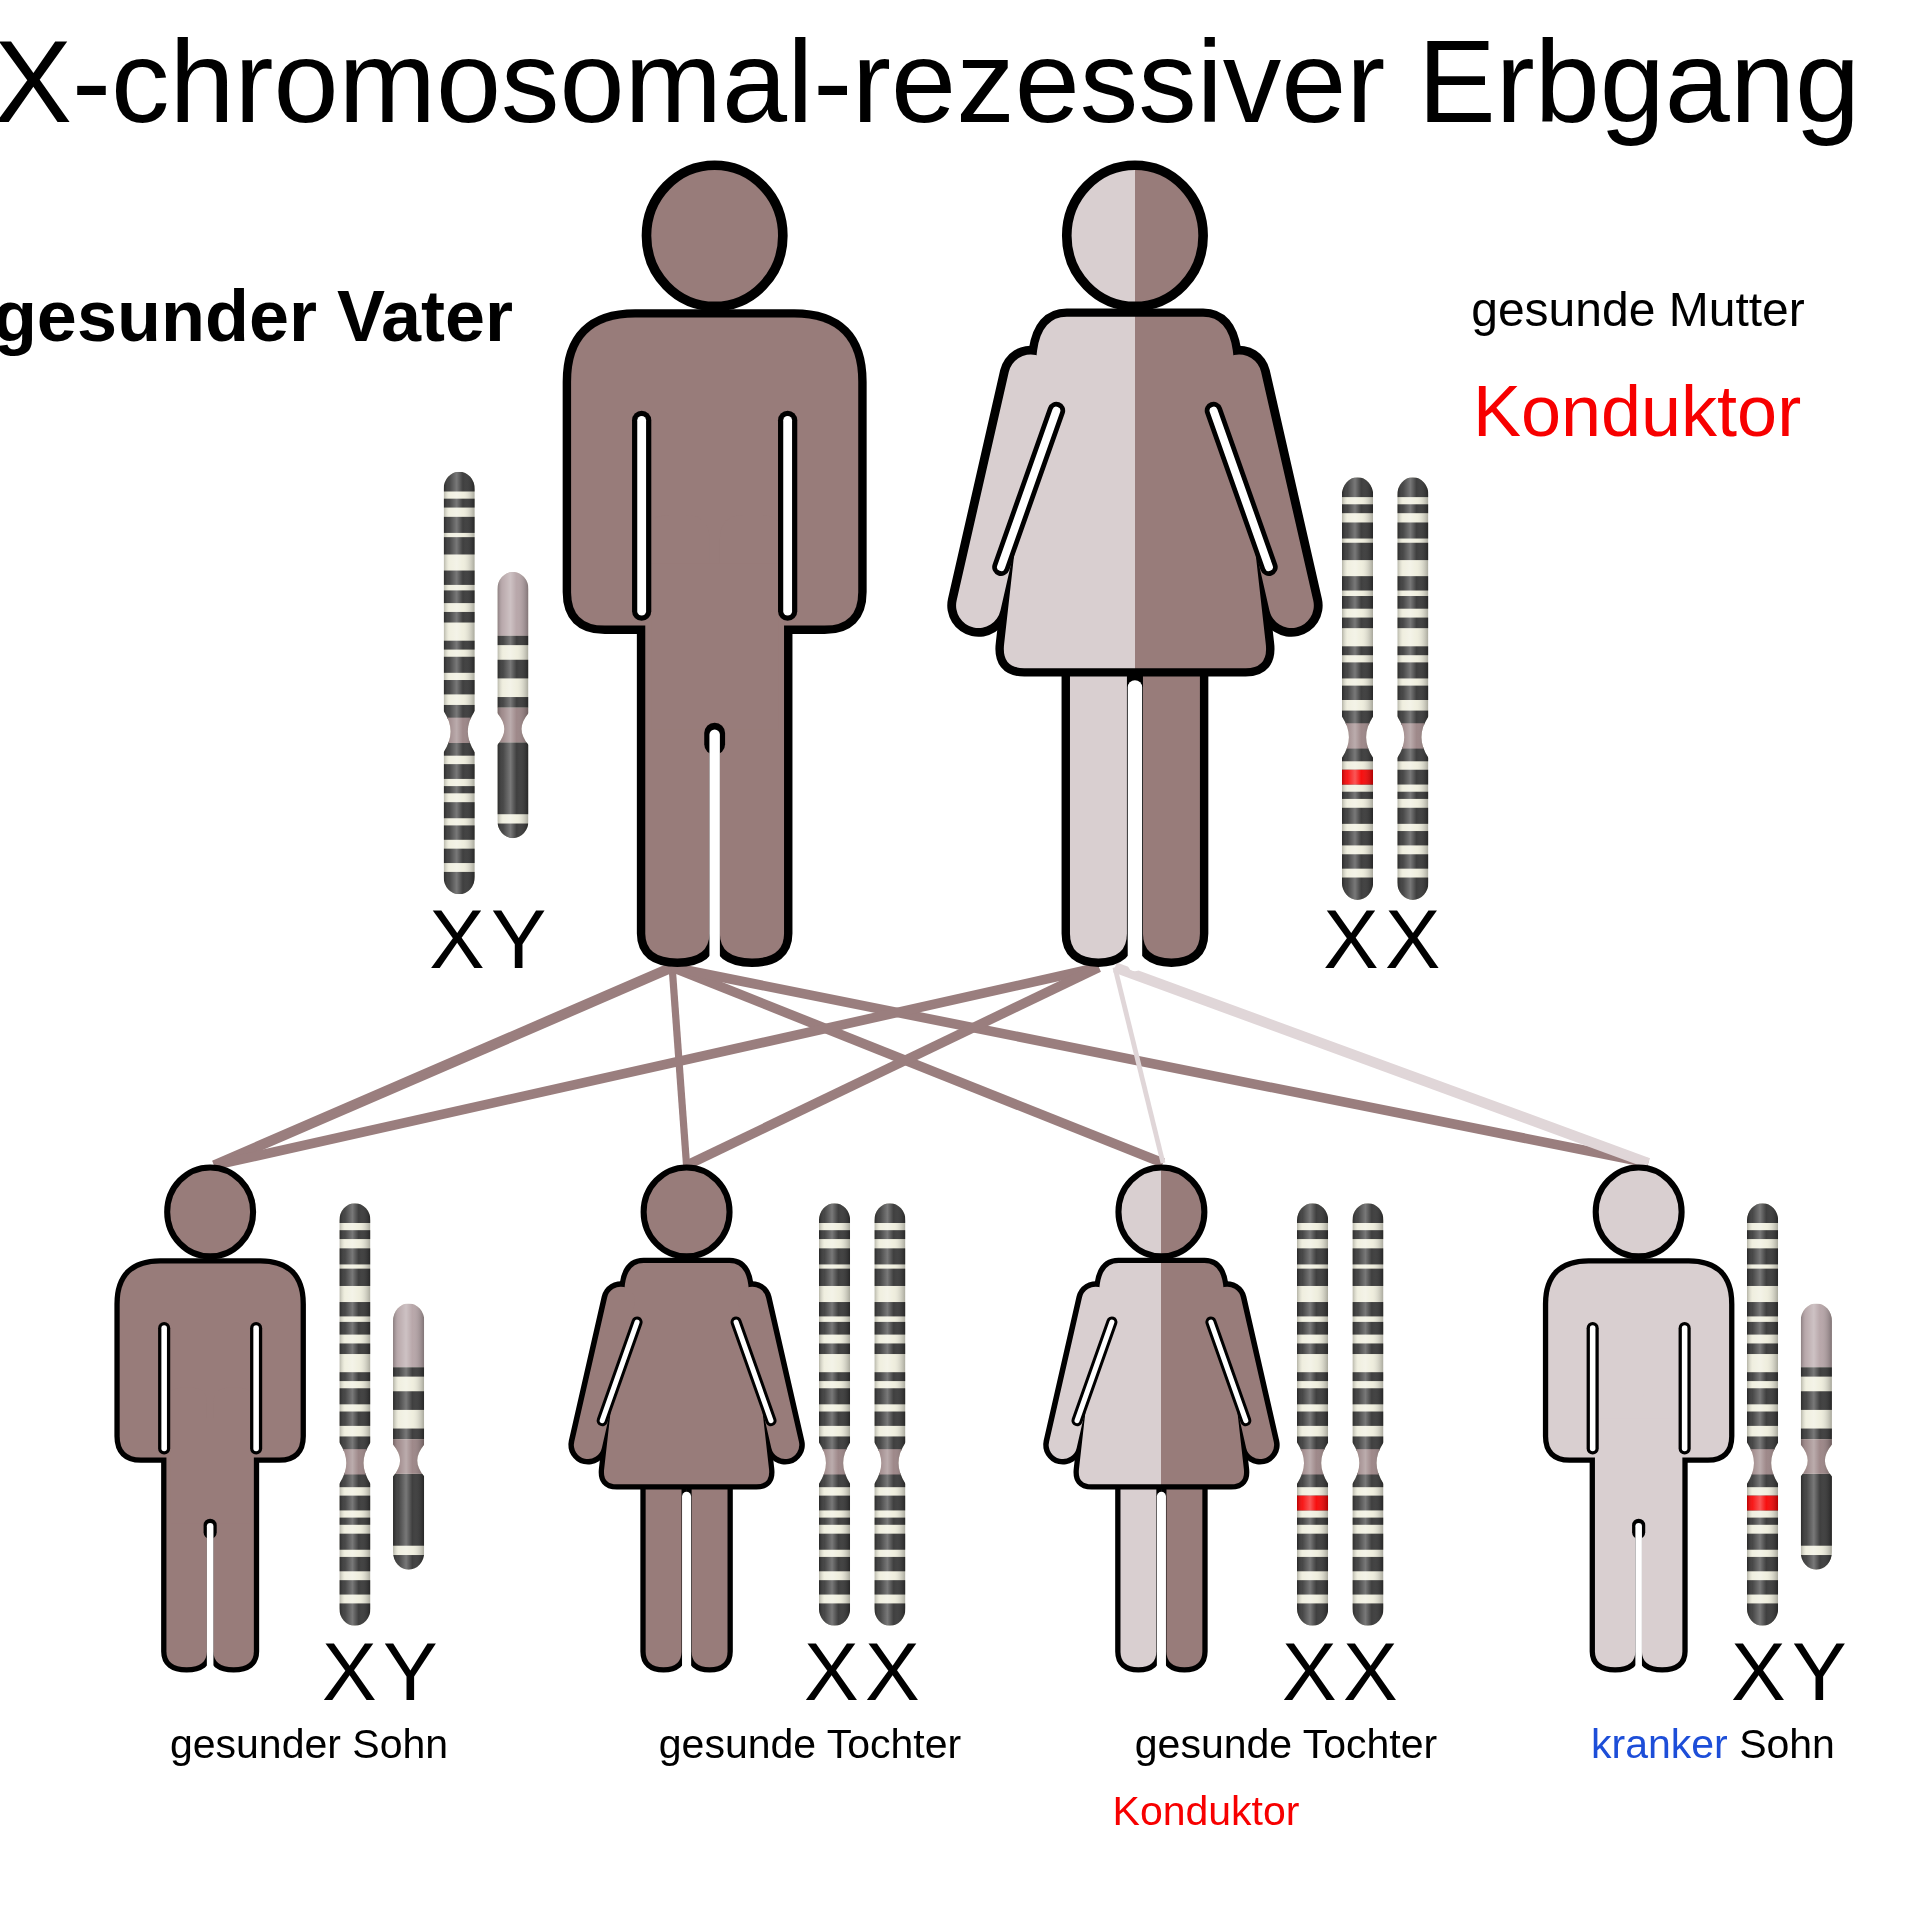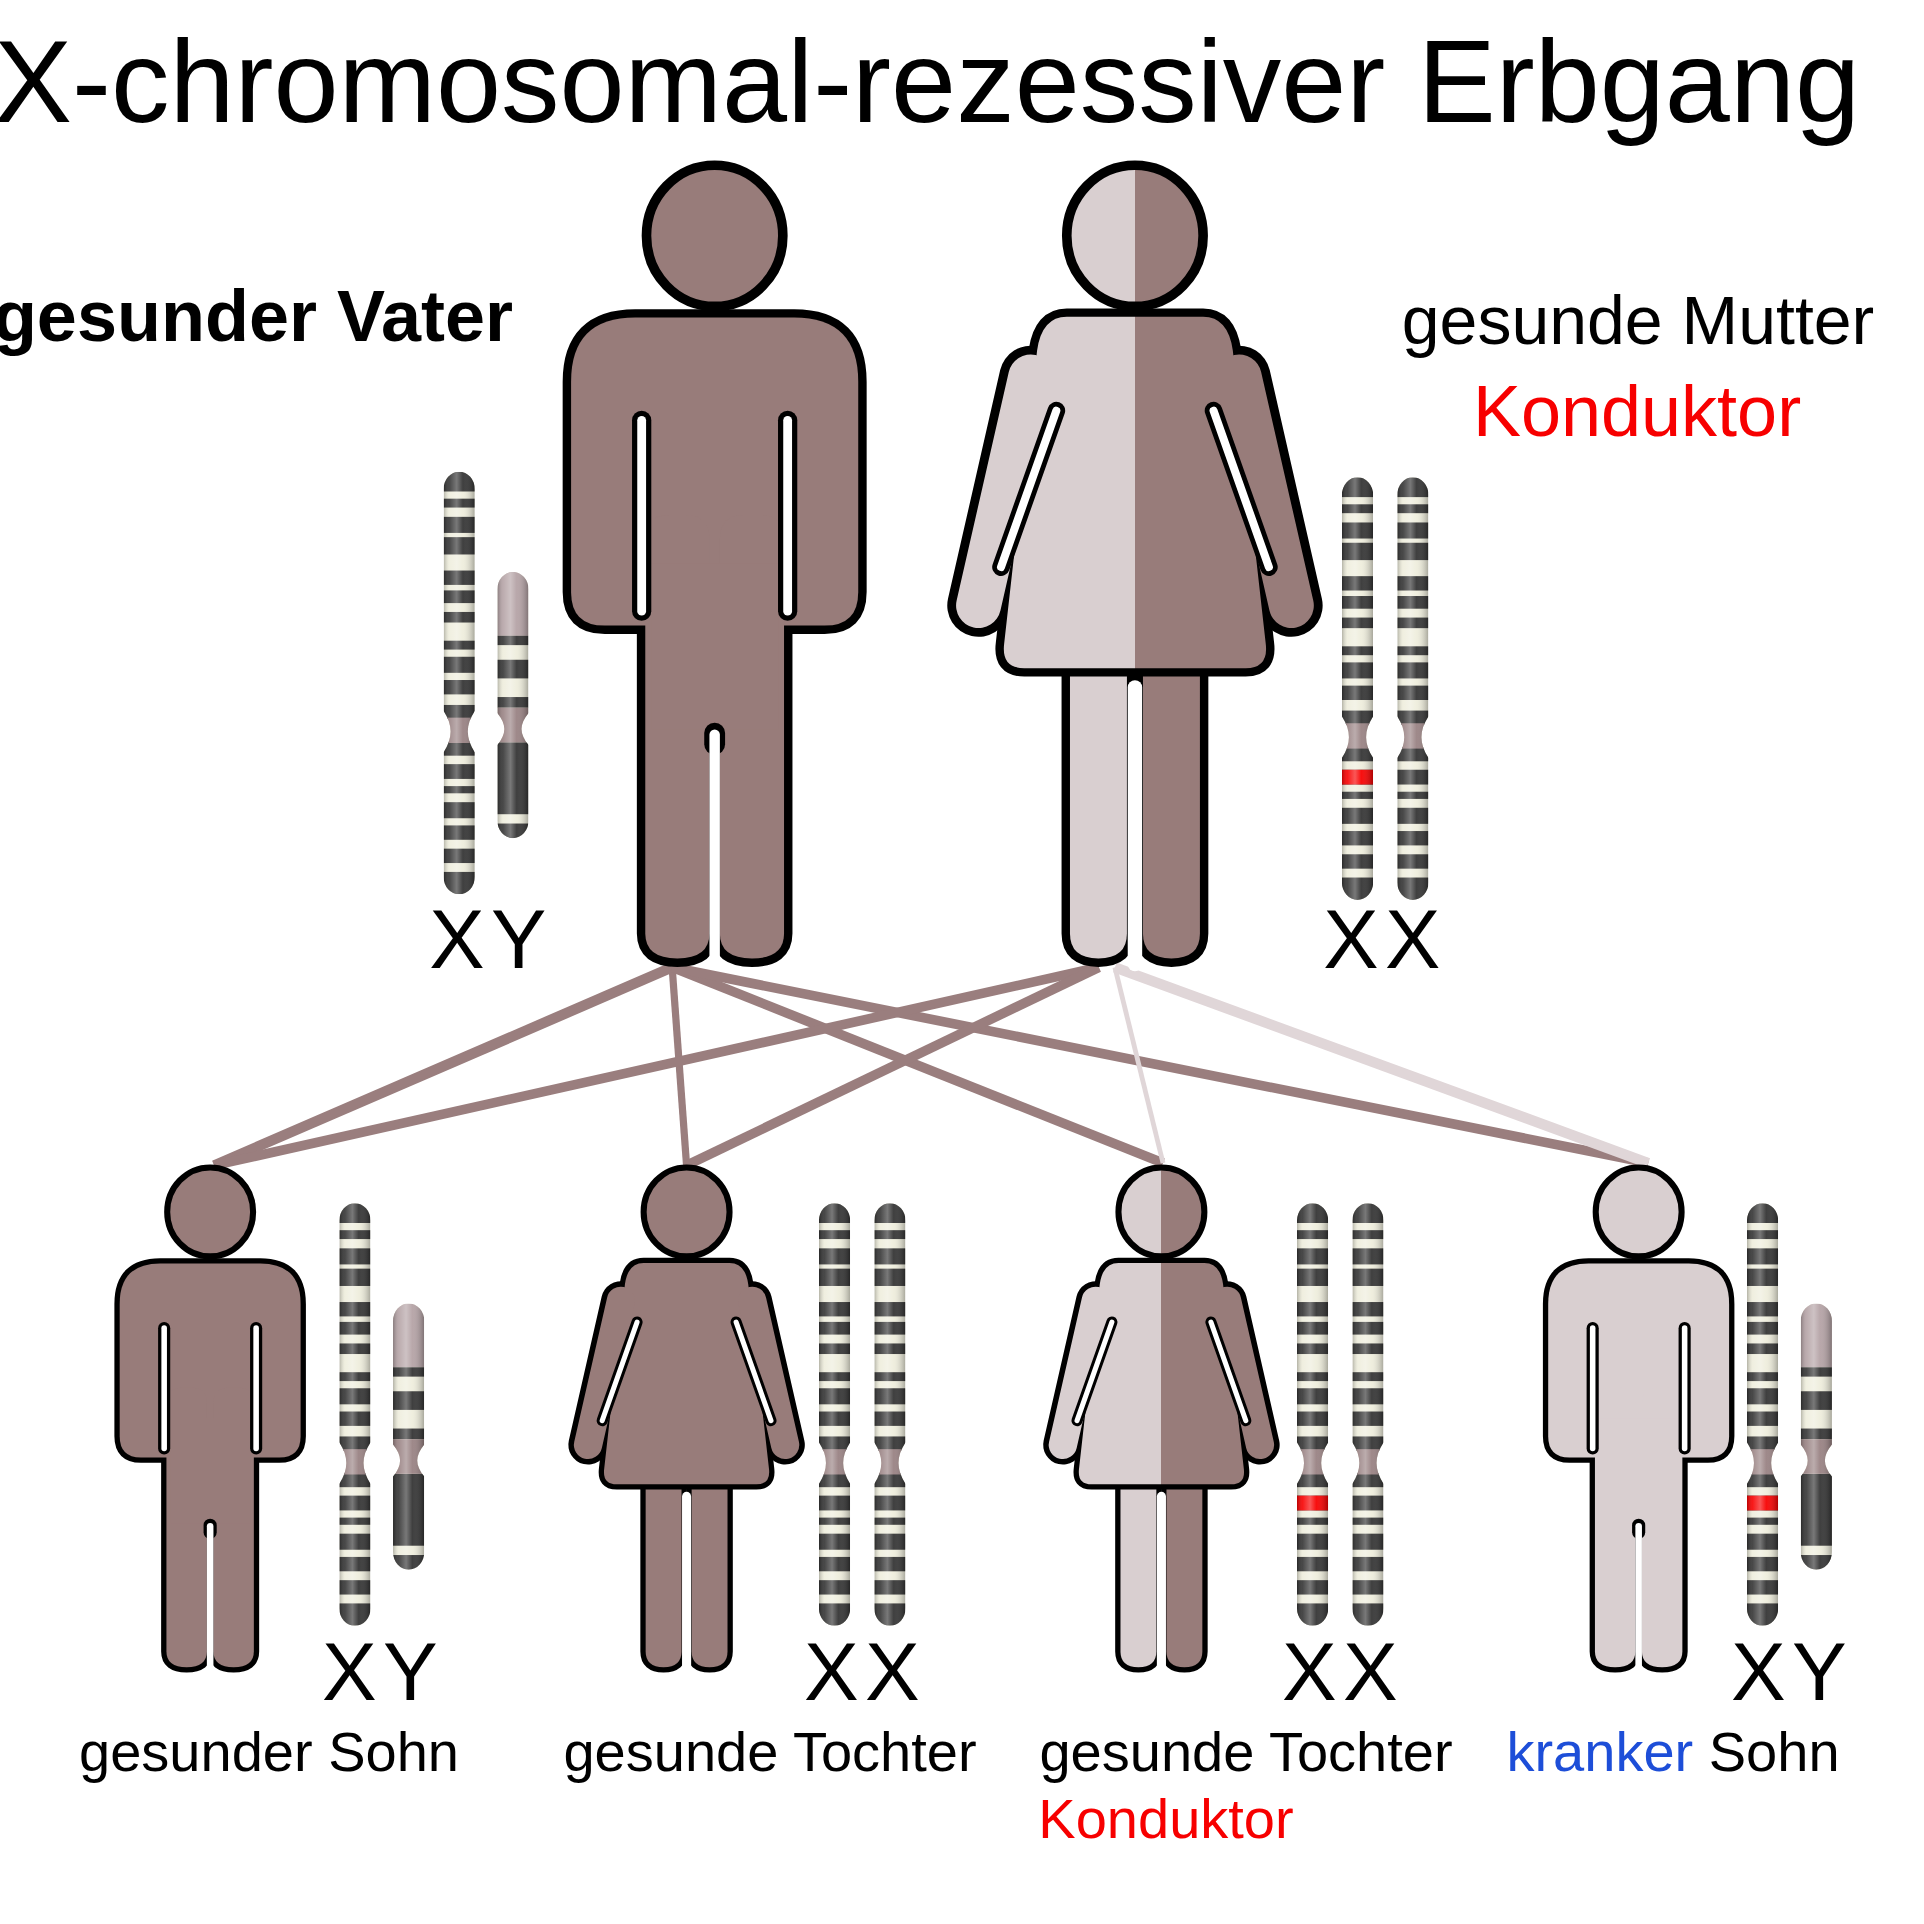--- a/index.html
+++ b/index.html
@@ -3,30 +3,30 @@
 <meta charset="utf-8">
 <style>
   html,body{margin:0;padding:0;}
   body{width:1925px;height:1925px;background:#ffffff;position:relative;overflow:hidden;
        font-family:"Liberation Sans","DejaVu Sans",sans-serif;}
   #scene{position:absolute;left:0;top:0;width:1925px;height:1925px;}
   .t{position:absolute;transform:translateX(-50%);white-space:nowrap;line-height:1;
      color:#000;font-family:"Liberation Sans","DejaVu Sans",sans-serif;}
   #title{left:927px;top:22.5px;font-size:117px;}
   #lbl-father{left:253px;top:280px;font-size:72px;font-weight:bold;}
-  #lbl-mother{left:1638px;top:286px;font-size:68px;}
+  #lbl-mother{left:1638px;top:286px;font-size:48px;}
   #lbl-mother-sub{left:1637px;top:375px;font-size:72px;}
   .kar{letter-spacing:6.4px;}
   #kar-father{left:491px;top:898px;font-size:83px;}
   #kar-mother{left:1385px;top:898px;font-size:83px;}
   #kar-c1{left:383px;top:1631px;font-size:82px;}
   #kar-c2{left:865px;top:1631px;font-size:82px;}
   #kar-c3{left:1343px;top:1631px;font-size:82px;}
   #kar-c4{left:1792px;top:1631px;font-size:82px;}
-  .cap{font-size:56px;}
+  .cap{font-size:41px;margin-left:40px;}
   #cap-c1{left:269px;top:1724px;}
   #cap-c2{left:770px;top:1724px;}
   #cap-c3{left:1246px;top:1724px;}
   #cap-c3-sub{left:1166px;top:1791px;}
   #cap-c4{left:1673px;top:1724px;}
 </style>
 </head>
 <body>
 
 <svg id="scene" viewBox="0 0 2400 2400">

